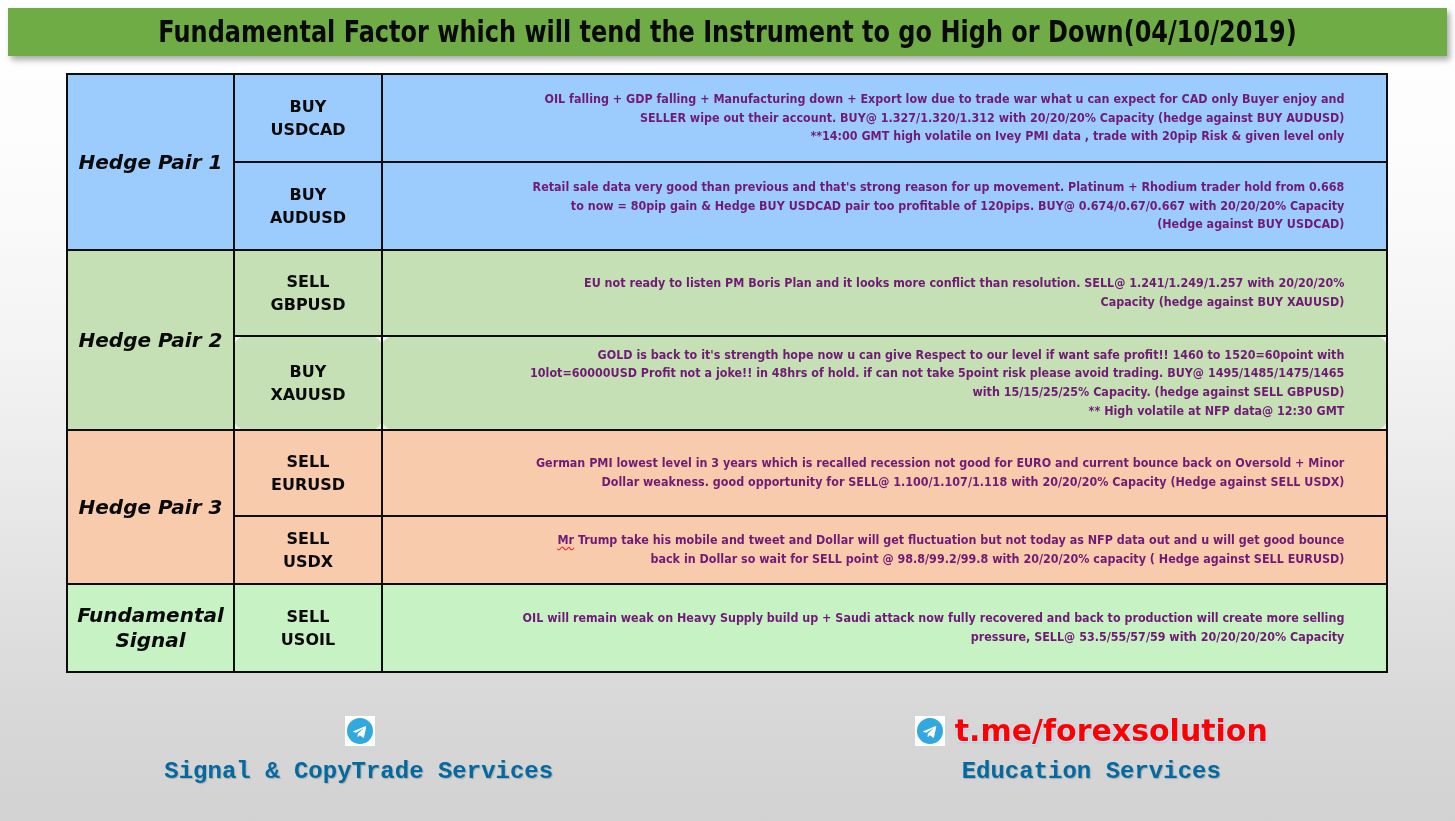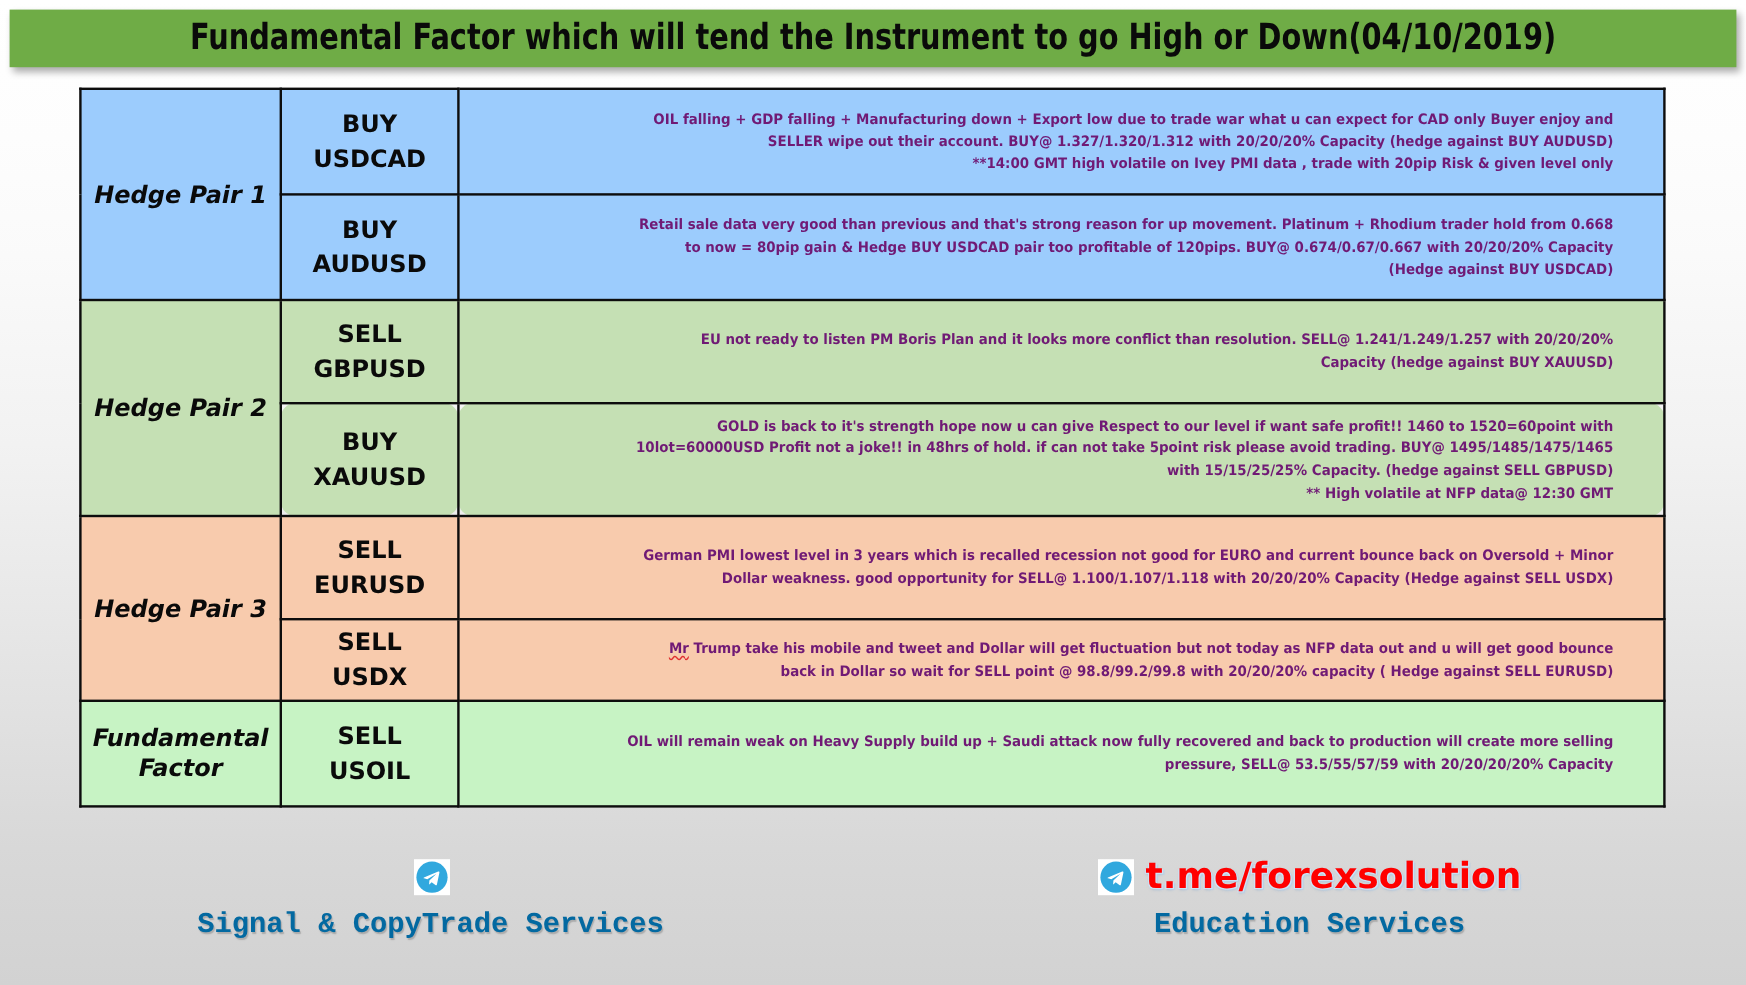--- a/index.html
+++ b/index.html
@@ -71,21 +71,21 @@
   .col-detail { width: 1005px; }
 
   
   .cell-group, .cell-instr {
     text-align: center;
     font-family: "DejaVu Sans", sans-serif;
     font-weight: bold;
     color: #0a0a0a;
   }
   .cell-group { font-size: 20px; line-height: 1.25; }
-  .cell-instr { font-size: 20px; line-height: 1.45; }
+  .cell-instr { font-size: 16px; line-height: 1.45; }
   .cell-instr .line { display: block; }
   .cell-group .line { display: block; font-style: italic; }
 
   
   .cell-detail {
     text-align: right;
     font-family: "DejaVu Sans", sans-serif;
     font-weight: bold;
     font-size: 12px;
     line-height: 1.55;
@@ -270,21 +270,21 @@
     </td>
     <td class="cell-detail tint-orange h-r6">
       <span class="line"><span class="misspell">Mr</span><span id="usdx-rest"> Trump take his mobile and tweet and Dollar will get fluctuation but not today as NFP data out and u will get good bounce</span></span>
       <span class="line">back in Dollar so wait for SELL point @ 98.8/99.2/99.8 with 20/20/20% capacity ( Hedge against SELL EURUSD)</span>
     </td>
   </tr>
 
   <tr>
     <td class="cell-group tint-lightgreen h-r7">
       <span class="line">Fundamental</span>
-      <span class="line">Factor</span>
+      <span class="line">Signal</span>
     </td>
     <td class="cell-instr tint-lightgreen h-r7">
       <span class="line">SELL</span>
       <span class="line">USOIL</span>
     </td>
     <td class="cell-detail tint-lightgreen h-r7">
       <span class="line">OIL will remain weak on Heavy Supply build up + Saudi attack now fully recovered and back to production will create more selling</span>
       <span class="line">pressure, SELL@ 53.5/55/57/59 with 20/20/20/20% Capacity</span>
     </td>
   </tr>

